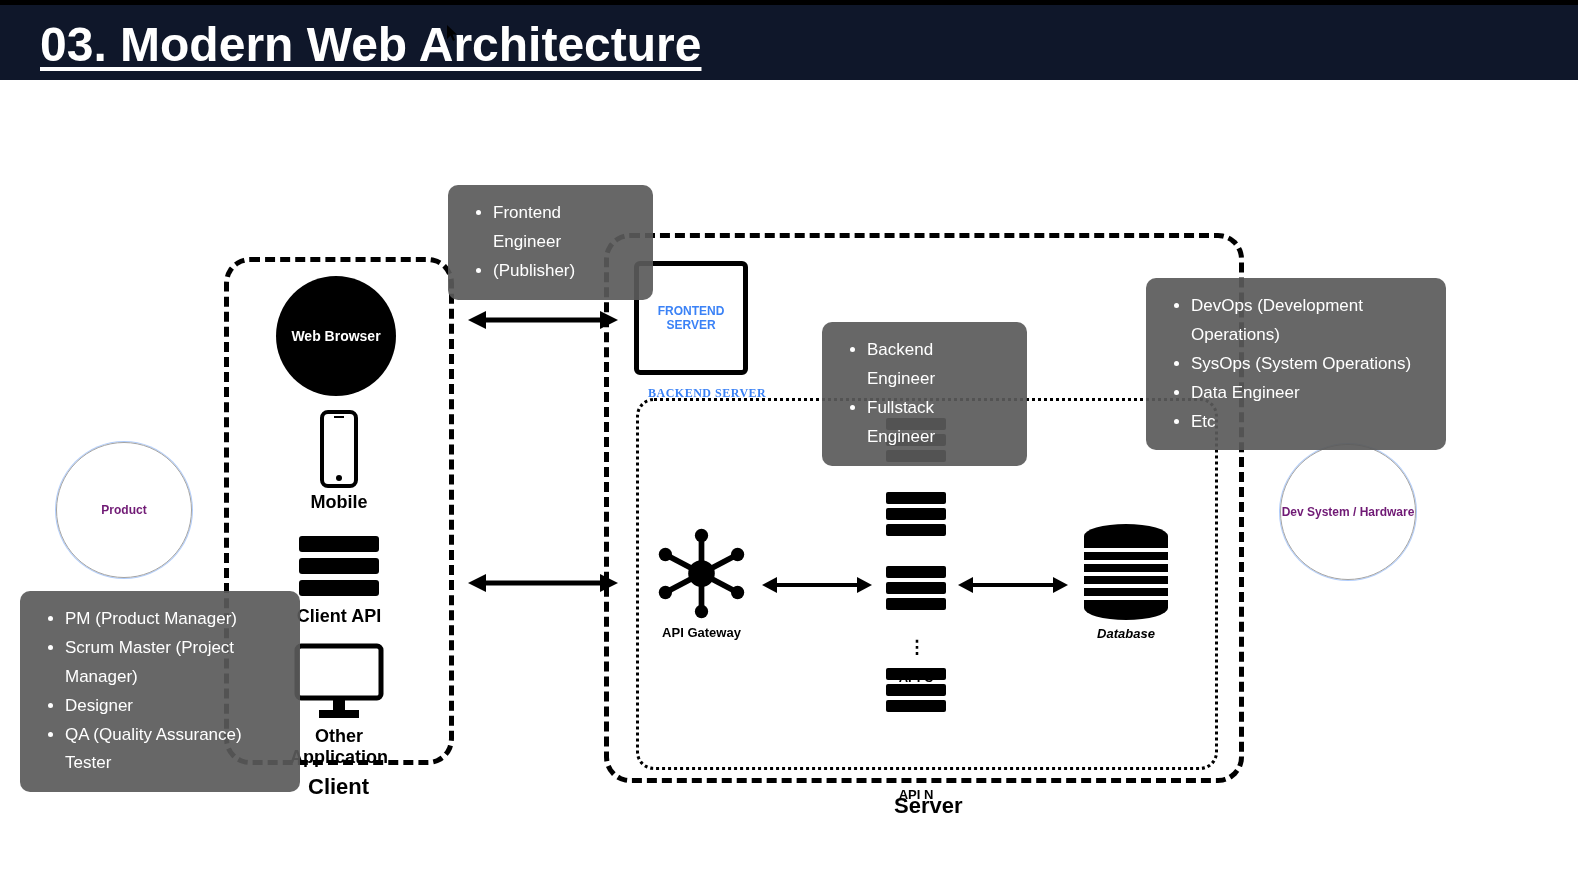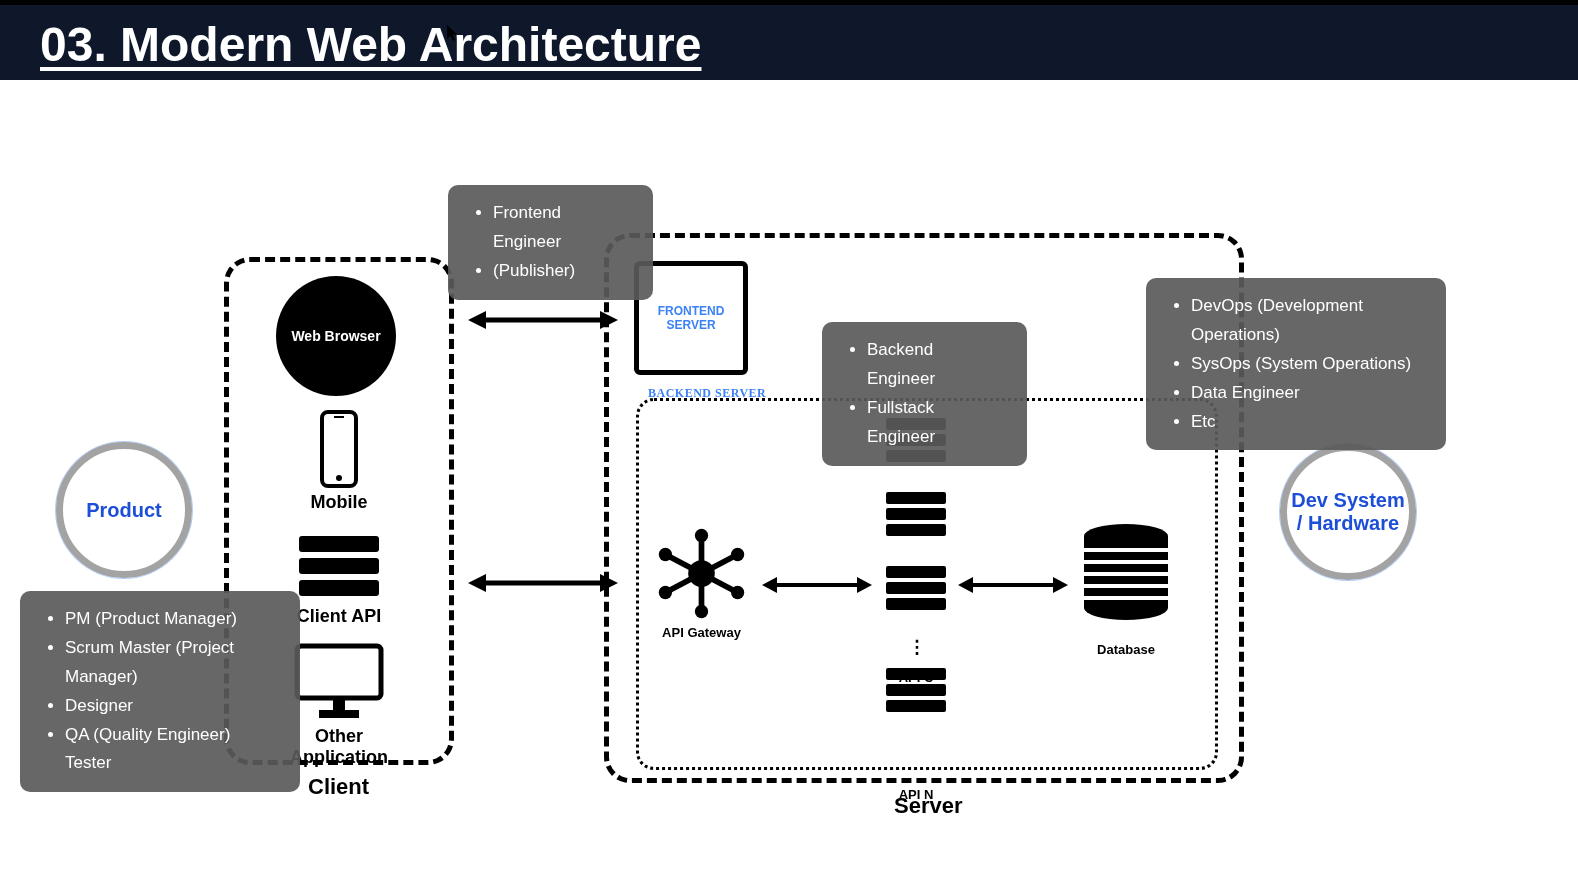--- a/index.html
+++ b/index.html
@@ -65,29 +65,29 @@
     font-size: 17px;
     line-height: 1.7;
     z-index: 5;
   }
   .rolebox ul { list-style: disc; padding-left: 18px; }
 
   
   .bluecircle {
     position: absolute;
     width: 136px; height: 136px;
-    border: 7px solid #a3a3a3;
+    border: 1px solid #a3a3a3;
     border-radius: 50%;
     display: flex;
     align-items: center;
     justify-content: center;
     text-align: center;
-    color: #1d4ed8;
+    color: #701a75;
     font-weight: 700;
-    font-size: 20px;
+    font-size: 12px;
     box-shadow: 0 0 0 1px rgba(59,130,246,0.4);
   }
 
   
   .clientitem {
     position: absolute;
     width: 120px;
     text-align: center;
     color: #000;
     font-weight: 700;
@@ -159,21 +159,21 @@
       <li>SysOps (System Operations)</li>
       <li>Data Engineer</li>
       <li>Etc</li>
     </ul>
   </div>
   <div class="rolebox" style="left:20px; top:511px; width:280px;">
     <ul>
       <li>PM (Product Manager)</li>
       <li>Scrum Master (Project Manager)</li>
       <li>Designer</li>
-      <li>QA (Quality Engineer) Tester</li>
+      <li>QA (Quality Assurance) Tester</li>
     </ul>
   </div>
 
   <div class="bluecircle" style="left:56px; top:362px;">
     <span>Product</span>
   </div>
   <div class="bluecircle" style="left:1280px; top:364px;">
     <span>Dev System / Hardware</span>
   </div>
 
@@ -276,21 +276,21 @@
       <rect x="6" y="14" width="84" height="72" fill="#000"></rect>
       <ellipse cx="48" cy="86" rx="42" ry="12" fill="#000"></ellipse>
       <g fill="#fff">
         <rect x="6" y="26" width="84" height="4"></rect>
         <rect x="6" y="38" width="84" height="4"></rect>
         <rect x="6" y="50" width="84" height="4"></rect>
         <rect x="6" y="62" width="84" height="4"></rect>
         <rect x="6" y="74" width="84" height="4"></rect>
       </g>
     </svg>
-    <div class="apilabel" style="position:static;width:100%;margin-top:20px;">Database</div>
+    <div class="apilabel" style="position:static;width:100%;margin-top:4px;font-style:italic;">Database</div>
   </div>
 
   <svg style="position:absolute; left:468px; top:225px;" width="150" height="30" viewBox="0 0 150 30">
     <line x1="14" y1="15" x2="136" y2="15" stroke="#000" stroke-width="5"></line>
     <polygon points="0,15 18,6 18,24" fill="#000"></polygon>
       <polygon points="150,15 132,6 132,24" fill="#000"></polygon>
   </svg>
   <svg style="position:absolute; left:468px; top:488px;" width="150" height="30" viewBox="0 0 150 30">
     <line x1="14" y1="15" x2="136" y2="15" stroke="#000" stroke-width="5"></line>
     <polygon points="0,15 18,6 18,24" fill="#000"></polygon>

